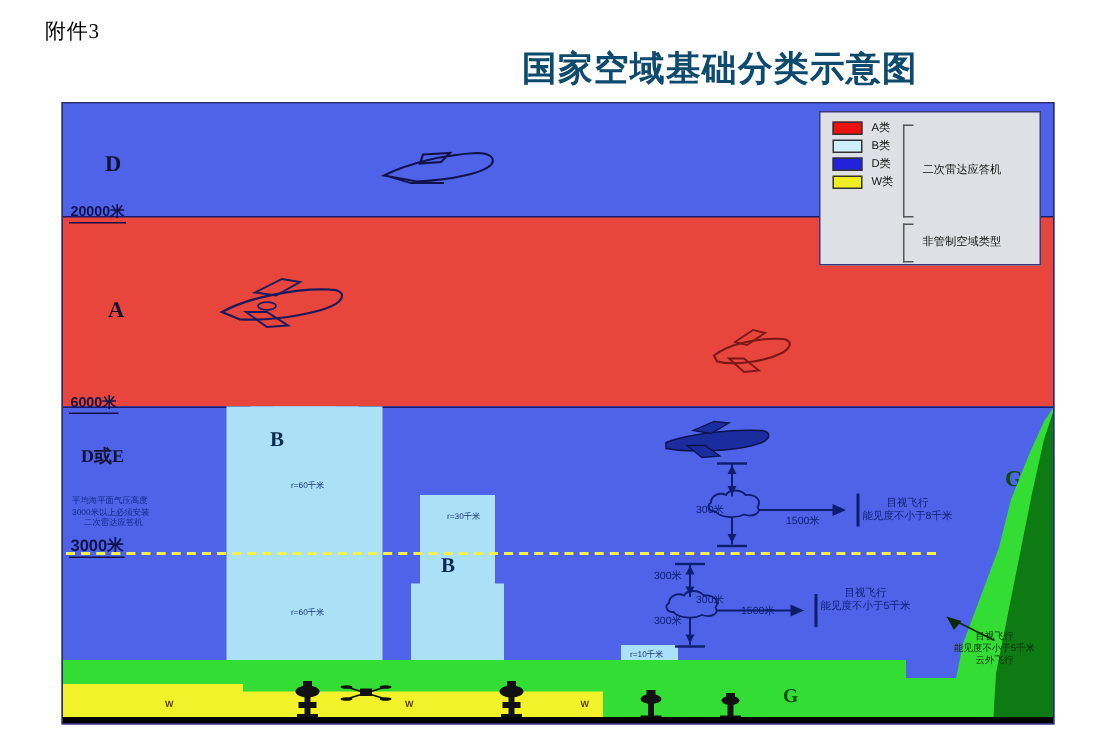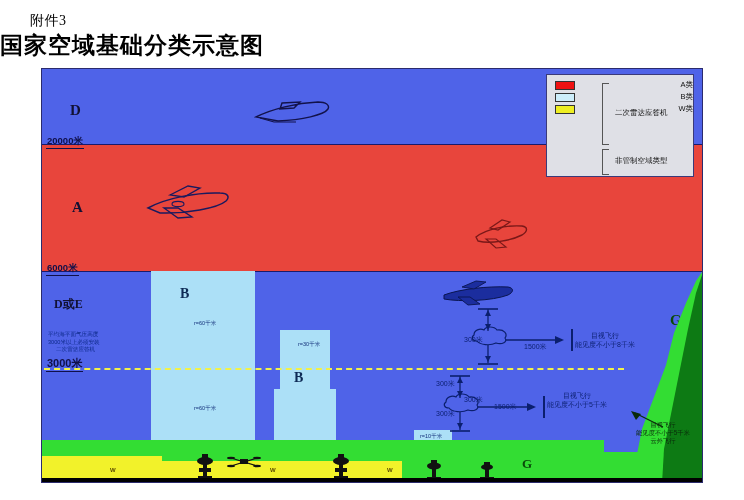--- a/index.html
+++ b/index.html
@@ -7,23 +7,23 @@
     width:744px;height:500px;background:#ffffff;
     font-family:"Liberation Sans","DejaVu Sans",sans-serif;
     overflow:hidden;position:relative;
   }
   #attach{
     position:absolute;left:30px;top:12px;
     font-family:"Liberation Serif","DejaVu Serif",serif;
     font-size:14px;color:#000;font-weight:400;letter-spacing:.5px;
   }
   #title{
-    position:absolute;left:0;top:30px;width:612px;text-align:left;
+    position:absolute;left:0;top:30px;width:612px;text-align:right;
     font-family:"Liberation Serif","DejaVu Serif",serif;
-    font-size:23px;font-weight:bold;color:#000000;letter-spacing:1px;
+    font-size:23px;font-weight:bold;color:#0c4a6e;letter-spacing:1px;
   }
   
   #diagram{
     position:absolute;left:41px;top:68px;width:662px;height:415px;
     border:1px solid #2b2b6e;box-sizing:border-box;overflow:hidden;
     background:#4f63e8;
   }
   .band{position:absolute;left:0;width:100%;}
   
   #band-D{top:0;height:75px;background:#4f63e8;}
@@ -77,21 +77,21 @@
     position:absolute;font-size:6.3px;line-height:8px;color:#0a2a0a;
     text-align:center;white-space:nowrap;
     font-family:"Liberation Sans","DejaVu Sans",sans-serif;
   }
   
   #legend{
     position:absolute;right:8px;top:5px;width:148px;height:103px;
     background:#dfe0e6;border:1px solid #3a3a7a;box-sizing:border-box;
     padding:4px 0 0 8px;
   }
-  .leg-row{display:flex;align-items:center;height:12px;justify-content:space-between;}
+  .leg-row{display:flex;align-items:center;height:12px;}
   .leg-sw{width:20px;height:9px;border:1px solid #333;box-sizing:border-box;}
   .leg-lb{font-size:7.5px;margin-left:6px;color:#111;
     font-family:"Liberation Sans","DejaVu Sans",sans-serif;}
   .leg-group-label{
     position:absolute;font-size:7.5px;color:#111;white-space:nowrap;
     font-family:"Liberation Sans","DejaVu Sans",sans-serif;
   }
   .brace{position:absolute;border:1px solid #555;border-right:none;}
   svg{display:block;overflow:visible;}
 </style>
@@ -282,20 +282,24 @@
   <div id="legend">
     <div class="leg-row">
       <span class="leg-sw" style="background:#ee1111"></span>
       <span class="leg-lb">A类</span>
     </div>
     <div class="leg-row">
       <span class="leg-sw" style="background:#cdeefb"></span>
       <span class="leg-lb">B类</span>
     </div>
     <div class="leg-row">
+      <span class="leg-sw" style="background:#2222dd"></span>
+      <span class="leg-lb">D类</span>
+    </div>
+    <div class="leg-row">
       <span class="leg-sw" style="background:#eeee22"></span>
       <span class="leg-lb">W类</span>
     </div>
 
     <div class="brace" style="left:55px;top:8px;width:6px;height:60px;"></div>
     <div class="brace" style="left:55px;top:74px;width:6px;height:24px;"></div>
     <div class="leg-group-label" style="left:68px;top:33px;">二次雷达应答机</div>
     <div class="leg-group-label" style="left:68px;top:81px;">非管制空域类型</div>
   </div>
 

